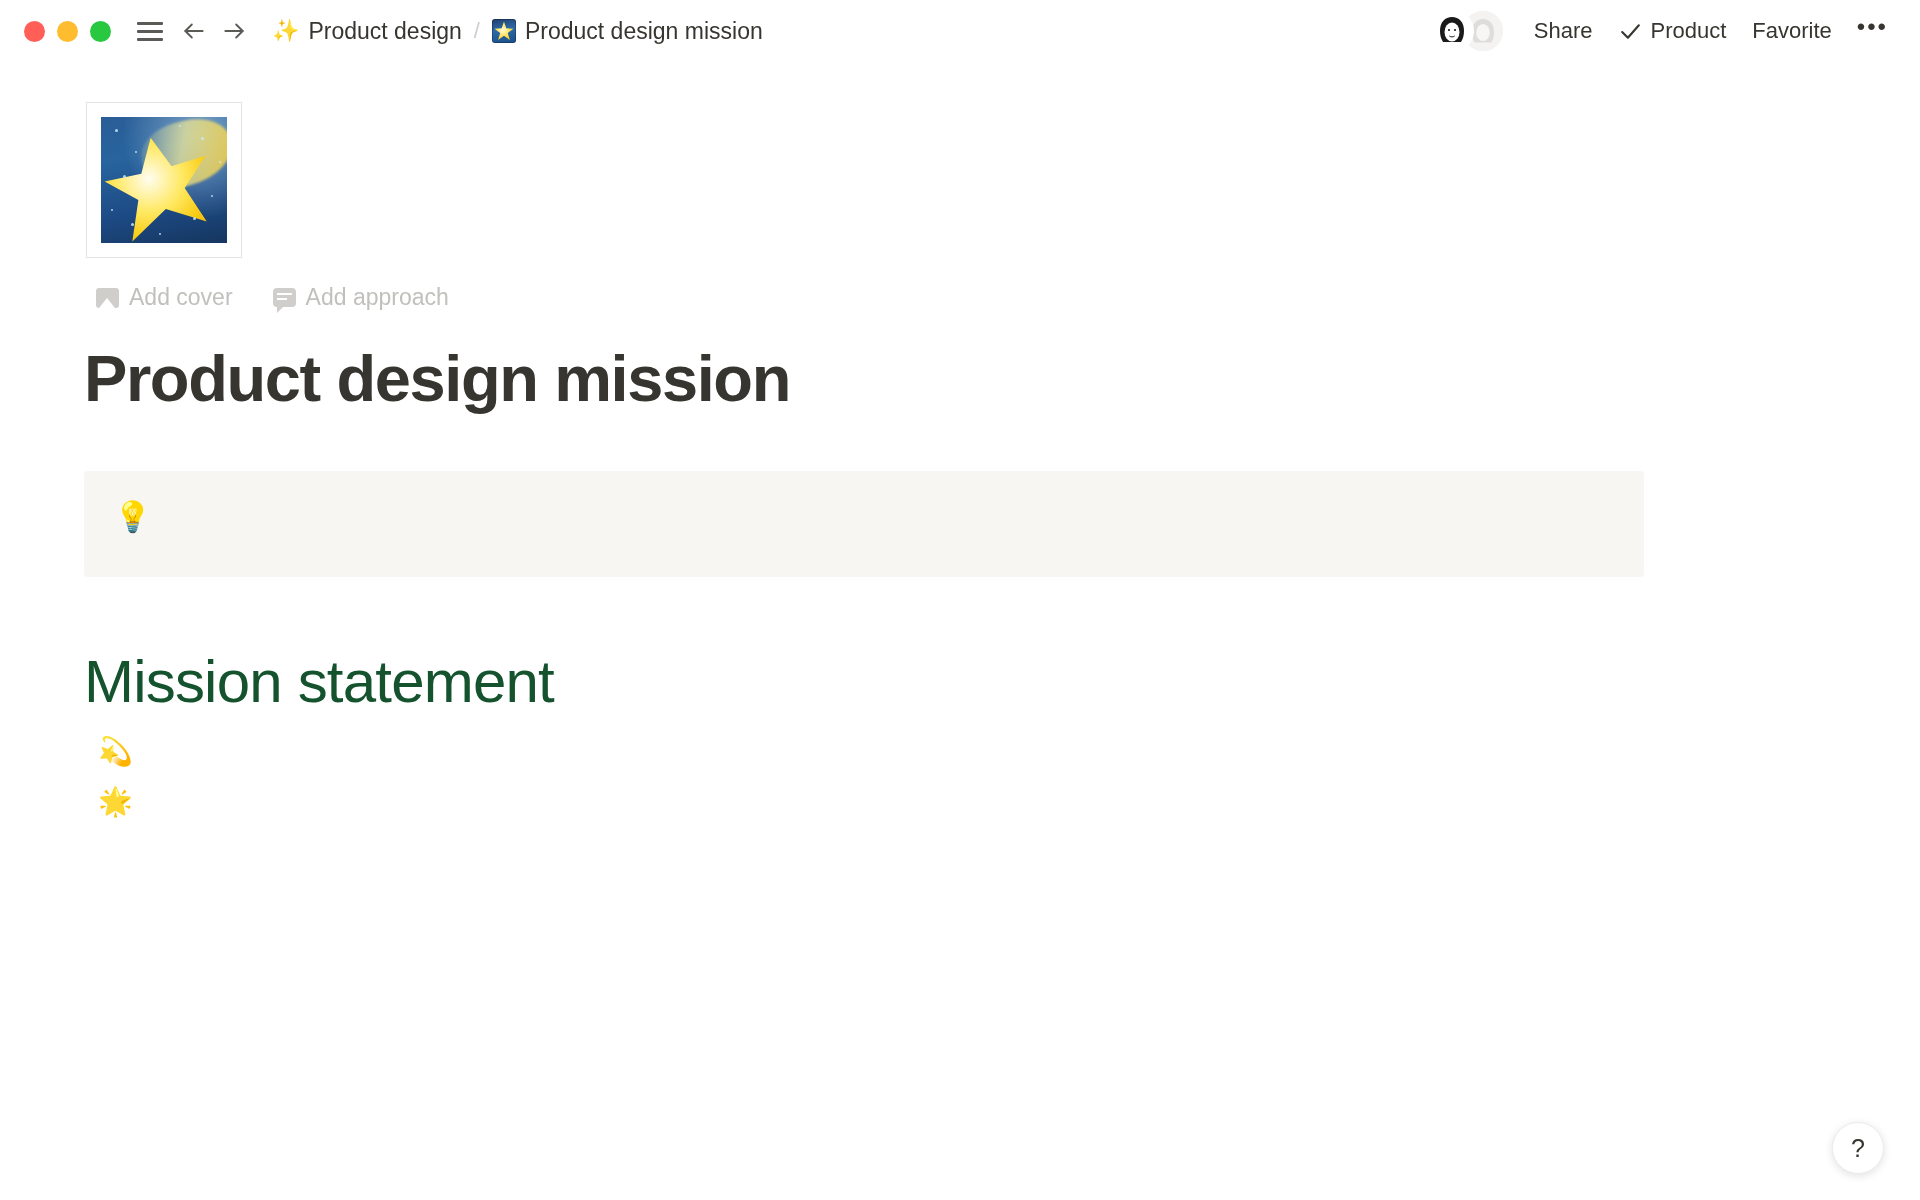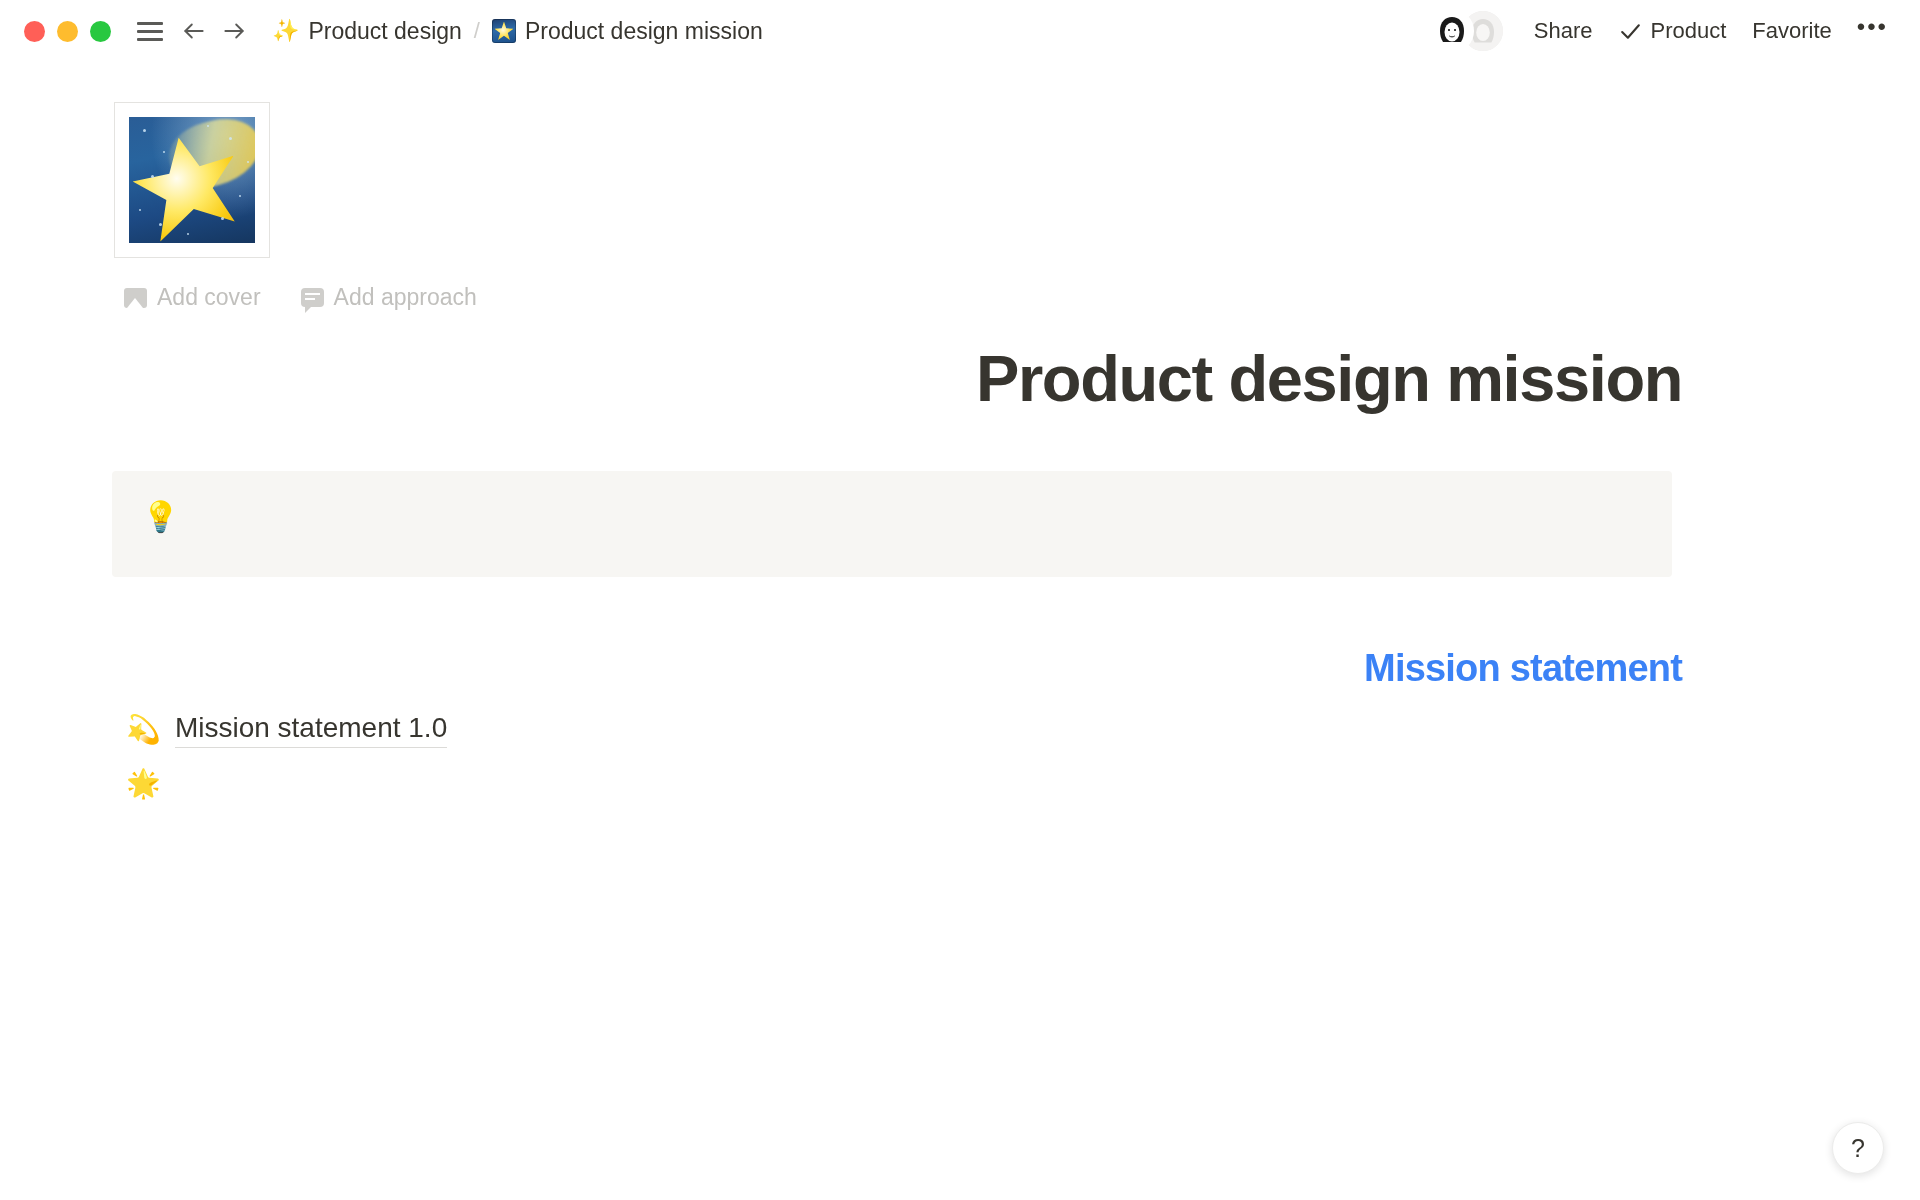--- a/index.html
+++ b/index.html
@@ -121,24 +121,23 @@
     cursor: pointer;
     white-space: nowrap;
     display: flex;
     align-items: center;
     gap: 7px;
   }
   .dots { font-size: 24px; letter-spacing: 2px; color: #37352f; padding: 4px 10px 12px; line-height: .5; }
 
   
   .page {
-    padding-left: 112px;
+    padding-left: 84px;
     padding-right: 120px;
     padding-top: 40px;
-    text-align: right;
   }
   .page-inner { max-width: 1570px; }
 
   .page-emoji-frame {
     width: 156px;
     height: 156px;
     background: #ffffff;
     border: 1px solid #e4e3e0;
     padding: 14px;
     display: block;
@@ -250,23 +249,23 @@
     display: flex;
     align-items: flex-start;
     gap: 22px;
     min-height: 106px;
     width: 1560px;
   }
   .callout-emoji { font-size: 30px; line-height: 1.2; flex: 0 0 auto; }
   .callout-text { font-size: 28px; color: #37352f; line-height: 1.35; padding-top: 2px; }
 
   .h2 {
-    font-size: 38px;
-    font-weight: bold;
-    color: #3b82f6;
+    font-size: 60px;
+    font-weight: normal;
+    color: #14532d;
     letter-spacing: -0.8px;
     margin: 70px 0 0 0;
   }
 
   .body-text {
     font-size: 27px;
     line-height: 1.48;
     color: #37352f;
     margin: 26px 0 0 0;
     max-width: 1545px;
@@ -443,21 +442,20 @@
     <div class="callout">
       <span class="callout-emoji">💡</span>
     </div>
 
     <h2 class="h2">Mission statement</h2>
 
 
 
     <div class="link-row">
       <span class="link-emoji">💫</span>
-      <span class="link-text">Mission statement 1.0</span>
     </div>
 
     <div class="link-row">
       <span class="link-emoji">🌟</span>
     </div>
 
   </div>
 </div>
 
 <div class="help-fab">

